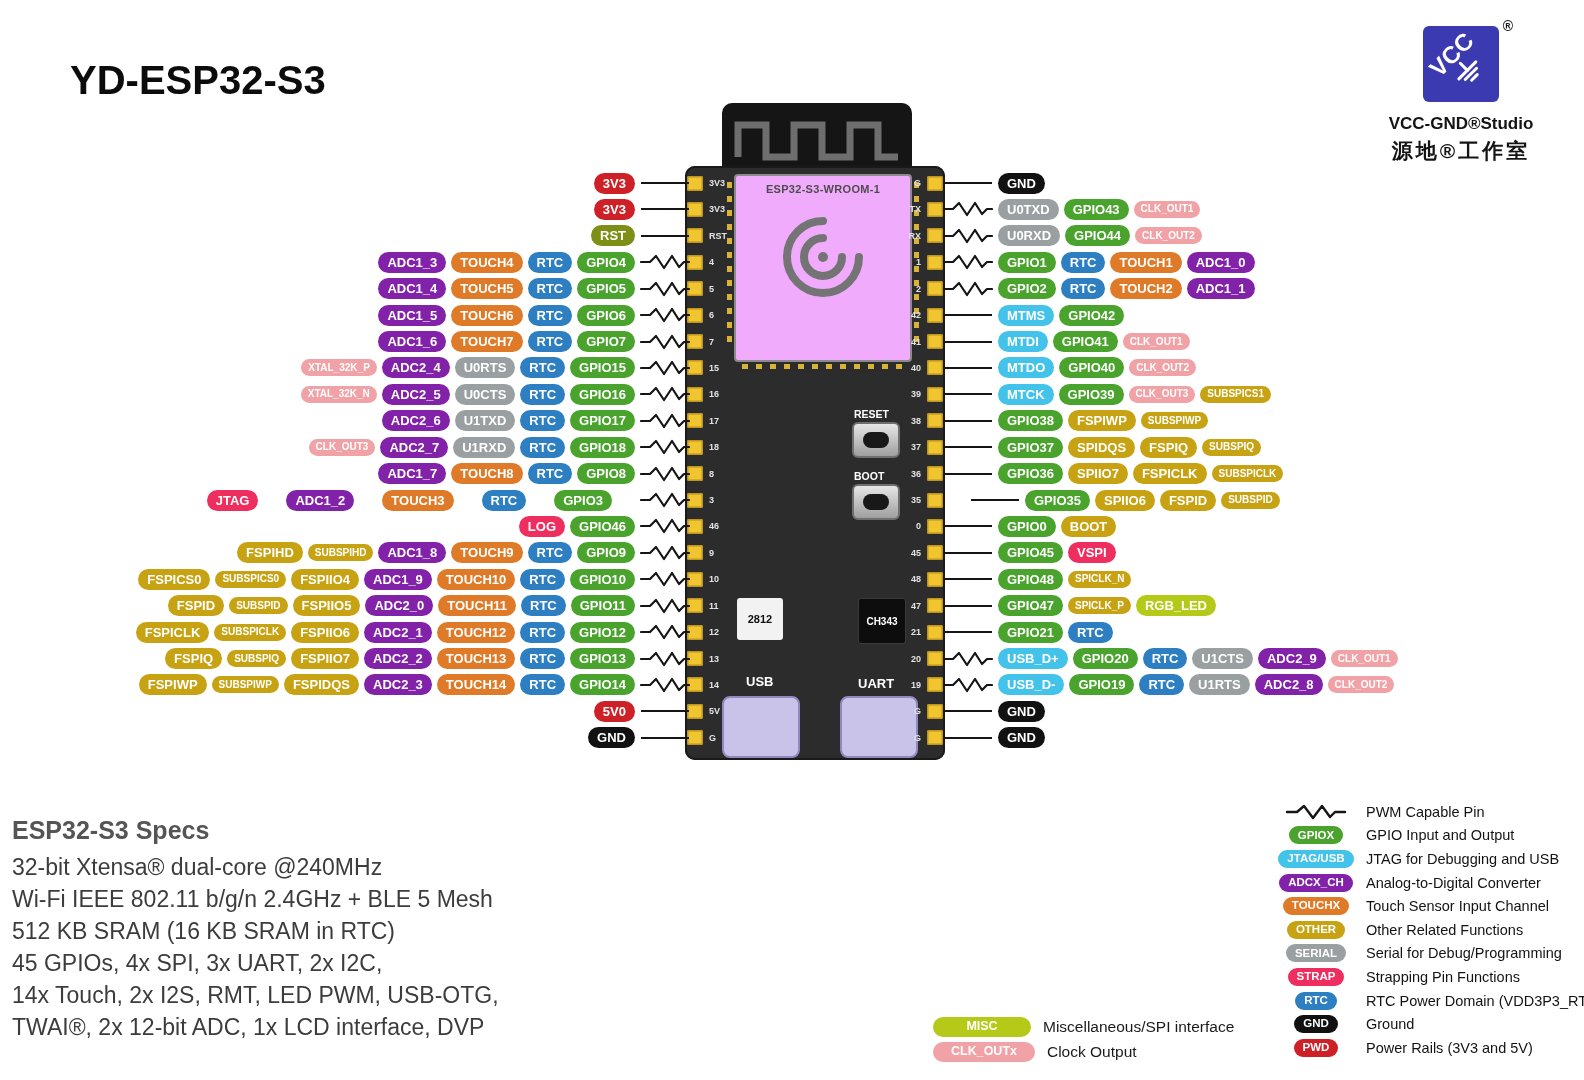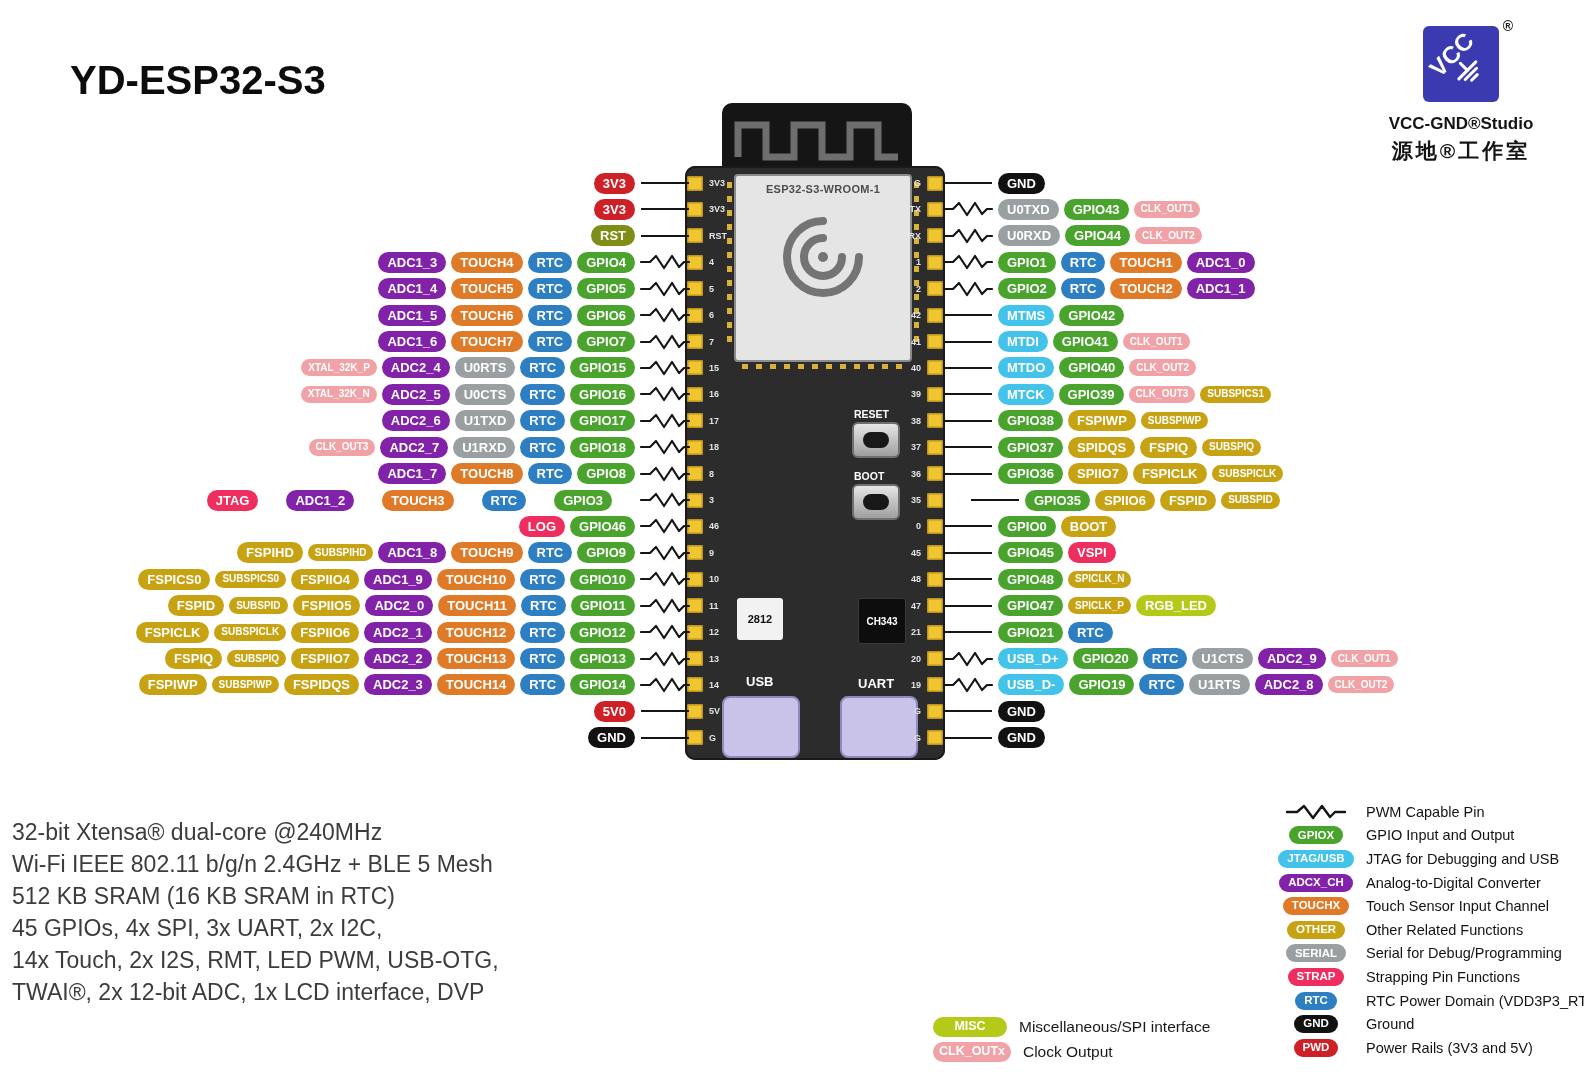--- a/index.html
+++ b/index.html
@@ -33,21 +33,21 @@
   .c-clk{background:#f0a2a6;}
   .c-strap{background:#ee2e5e;}
   .c-usb{background:#43c2ea;}
   .c-misc{background:#b5c918;}
   .conn{width:50px;height:16px;display:flex;align-items:center;flex:0 0 50px;}
   .conn svg{display:block;}
 
   
   .antenna{position:absolute;left:722px;top:103px;width:190px;height:72px;background:#151515;border-radius:10px 10px 0 0;overflow:hidden;}
   .board{position:absolute;left:685px;top:166px;width:260px;height:594px;background:#2c2c2c;border-radius:10px;box-shadow:inset 0 0 0 2px #1a1a1a;}
-  .module{position:absolute;left:49px;top:8px;width:178px;height:188px;background:#e5e5e5;border:2px solid #8b8b8b;border-radius:4px;box-sizing:border-box;}
+  .module{position:absolute;left:49px;top:8px;width:178px;height:188px;background:#f0abfc;border:2px solid #8b8b8b;border-radius:4px;box-sizing:border-box;}
   .module-label{text-align:center;margin-top:7px;font-size:11px;color:#4d4d4d;font-weight:bold;letter-spacing:.3px;}
   .esp-logo{display:block;margin:16px auto 0;}
   .mpads-l,.mpads-r{position:absolute;top:6px;width:5px;height:168px;background:repeating-linear-gradient(180deg,#d8b23a 0 6px,rgba(0,0,0,0) 6px 14px);}
   .mpads-l{left:-9px;} .mpads-r{right:-9px;}
   .mpads-b{position:absolute;left:6px;bottom:-9px;height:5px;width:162px;background:repeating-linear-gradient(90deg,#d8b23a 0 6px,rgba(0,0,0,0) 6px 14px);}
   .pad{position:absolute;width:16px;height:15px;background:#f0c52f;border-radius:2px;box-shadow:inset 0 0 0 1.5px #bc9420;}
   .pinnum{position:absolute;font-size:9px;font-weight:bold;color:#e3e3e3;line-height:15px;}
   .pinnum.nl{left:24px;}
   .pinnum.nr{right:24px;text-align:right;}
   .btn-label{position:absolute;color:#fff;font-size:10.5px;font-weight:bold;}
@@ -73,21 +73,21 @@
   .specs-line{font-size:23px;line-height:32px;color:#3c3c3c;}
 
   
   .legend{position:absolute;left:1272px;top:800px;}
   .legend-item{display:flex;align-items:center;height:23.6px;}
   .legend-swatch{width:88px;display:flex;justify-content:center;flex:0 0 88px;}
   .lpill{display:inline-flex;align-items:center;justify-content:center;height:18px;padding:0 9px;border-radius:9px;color:#fff;font-weight:bold;font-size:11.5px;line-height:1;}
   .legend-desc{font-size:14.5px;color:#131313;margin-left:6px;white-space:nowrap;}
   .misc-legend{position:absolute;left:933px;top:1014px;}
   .misc-item{display:flex;align-items:center;height:25px;}
-  .mpill{display:inline-flex;align-items:center;justify-content:center;min-width:62px;height:20px;padding:0 6px;border-radius:10px;color:#fff;font-weight:bold;font-size:12.5px;line-height:1;}
+  .mpill{display:inline-flex;align-items:center;justify-content:center;min-width:62px;height:20px;padding:0 18px;border-radius:10px;color:#fff;font-weight:bold;font-size:12.5px;line-height:1;}
   .misc-desc{font-size:15.5px;color:#1a1a1a;margin-left:12px;white-space:nowrap;}
 </style>
 </head>
 <body>
 
 <div class="stage" id="stage">
 
   <div class="title">YD-ESP32-S3</div>
 
   <div class="logo">
@@ -702,20 +702,21 @@
         <span class="conn">
           <svg width="50" height="16" viewBox="0 0 50 16">
             <path d="M1 8 H49" fill="none" stroke="#151515" stroke-width="2.2"></path>
           </svg>
         </span>
         <span class="pill c-gnd">GND</span>
       </div>
     </div>
 
   <div class="specs">
+    <div class="specs-heading">ESP32-S3 Specs</div>
     <div class="specs-line">32-bit Xtensa® dual-core @240MHz</div>
     <div class="specs-line">Wi-Fi IEEE 802.11 b/g/n 2.4GHz + BLE 5 Mesh</div>
     <div class="specs-line">512 KB SRAM (16 KB SRAM in RTC)</div>
     <div class="specs-line">45 GPIOs, 4x SPI, 3x UART, 2x I2C,</div>
     <div class="specs-line">14x Touch, 2x I2S, RMT, LED PWM, USB-OTG,</div>
     <div class="specs-line">TWAI®, 2x 12-bit ADC, 1x LCD interface, DVP</div>
   </div>
 
   <div class="misc-legend" id="misc-legend">
       <div class="misc-item">

